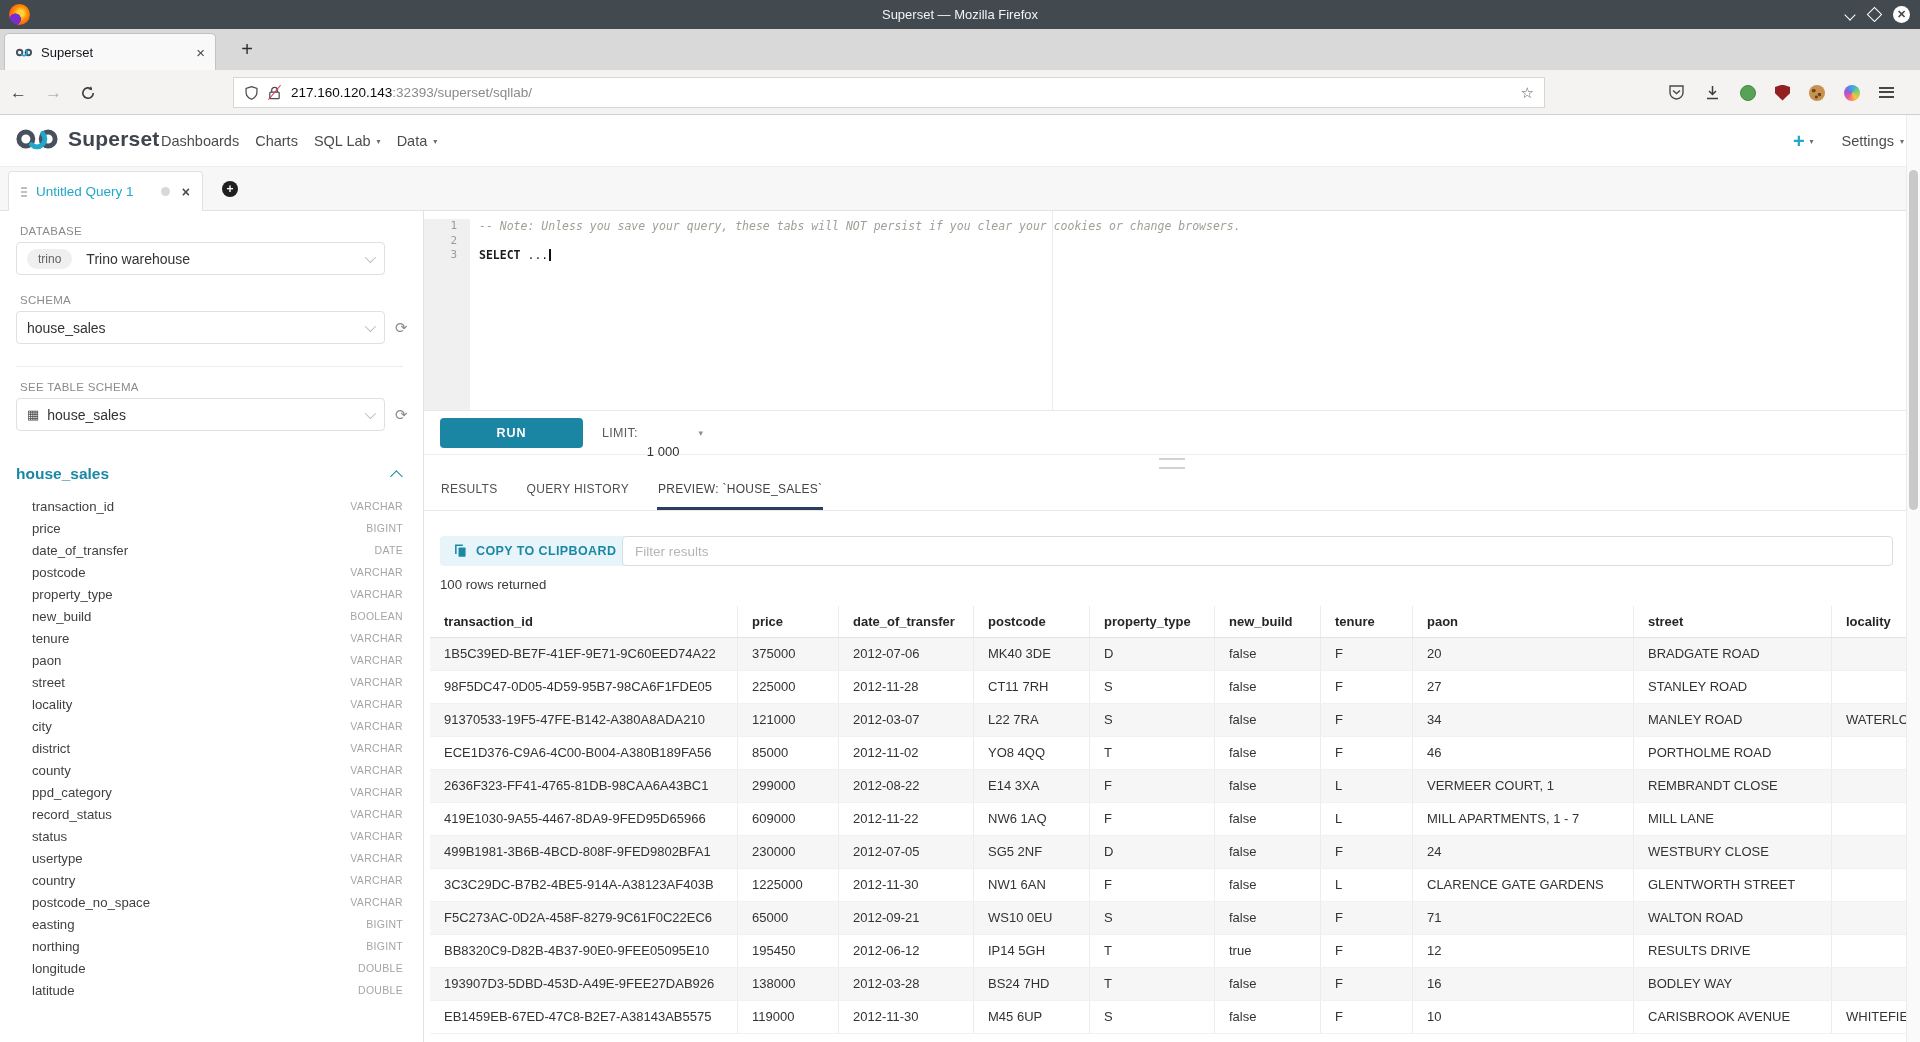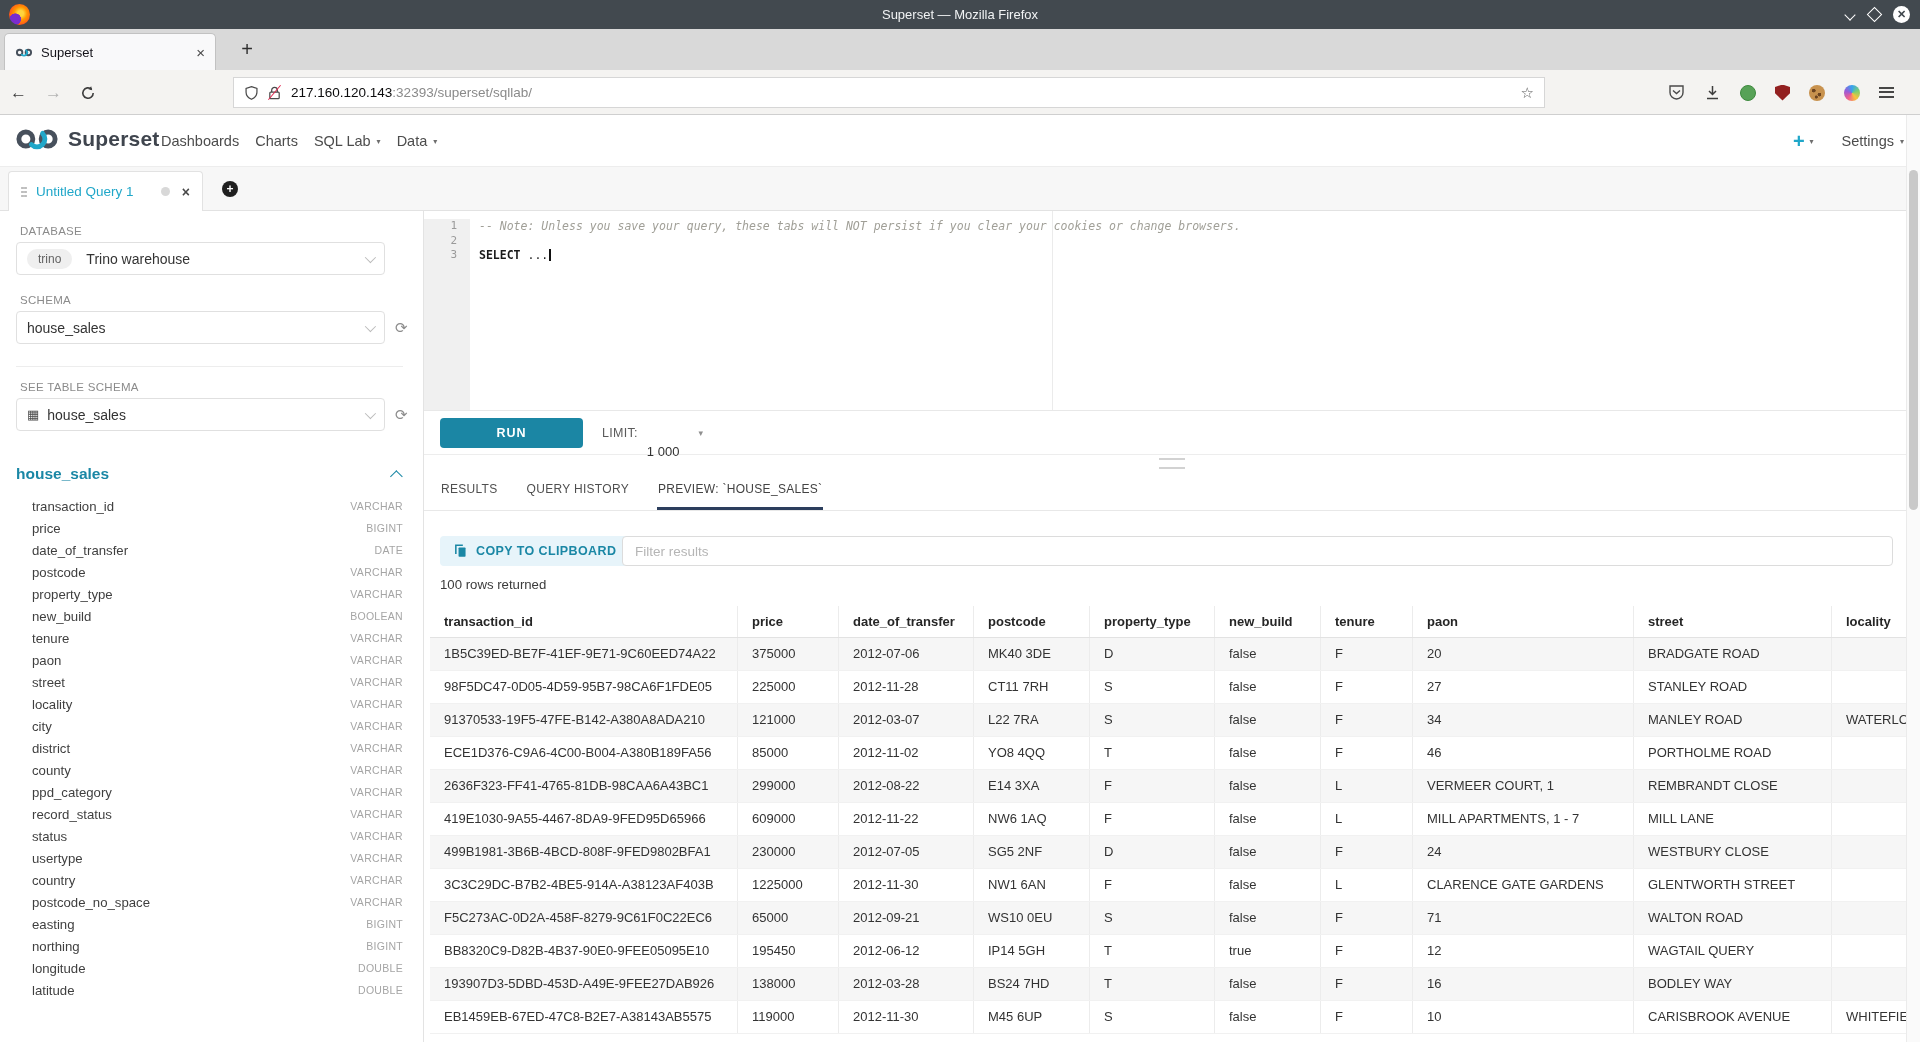--- a/index.html
+++ b/index.html
@@ -610,21 +610,21 @@
           </div>
           <div class="grow">
             <div class="gc">BB8320C9-D82B-4B37-90E0-9FEE05095E10</div>
             <div class="gc">195450</div>
             <div class="gc">2012-06-12</div>
             <div class="gc">IP14 5GH</div>
             <div class="gc">T</div>
             <div class="gc">true</div>
             <div class="gc">F</div>
             <div class="gc">12</div>
-            <div class="gc">WAGTAIL QUERY</div>
+            <div class="gc">RESULTS DRIVE</div>
             <div class="gc"></div>
           </div>
           <div class="grow alt">
             <div class="gc">193907D3-5DBD-453D-A49E-9FEE27DAB926</div>
             <div class="gc">138000</div>
             <div class="gc">2012-03-28</div>
             <div class="gc">BS24 7HD</div>
             <div class="gc">T</div>
             <div class="gc">false</div>
             <div class="gc">F</div>

